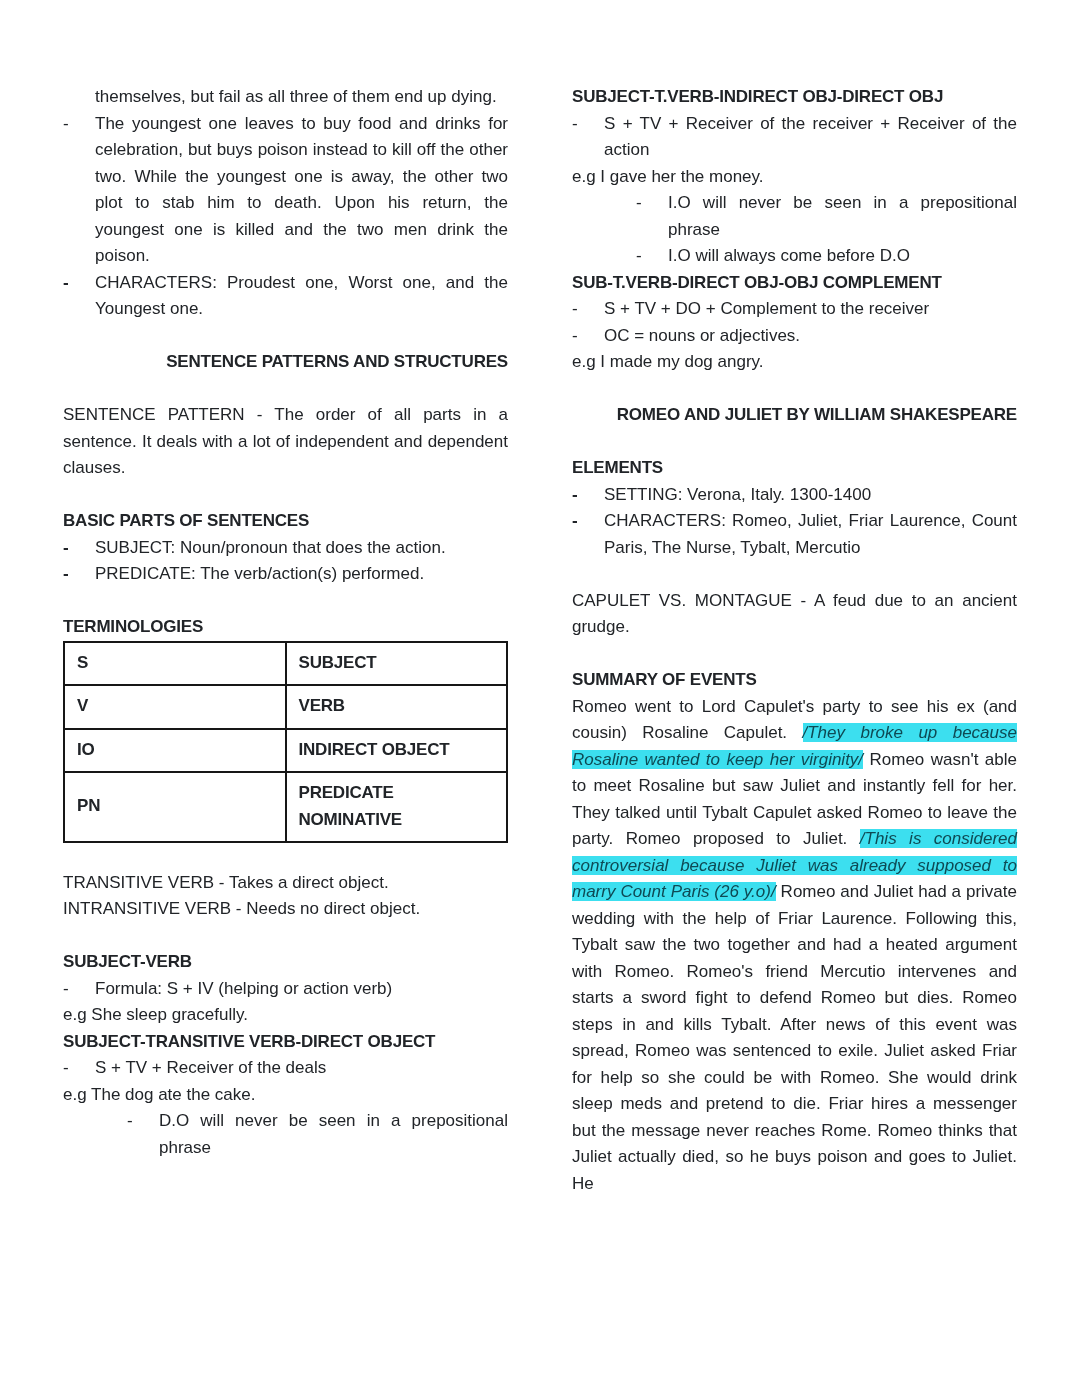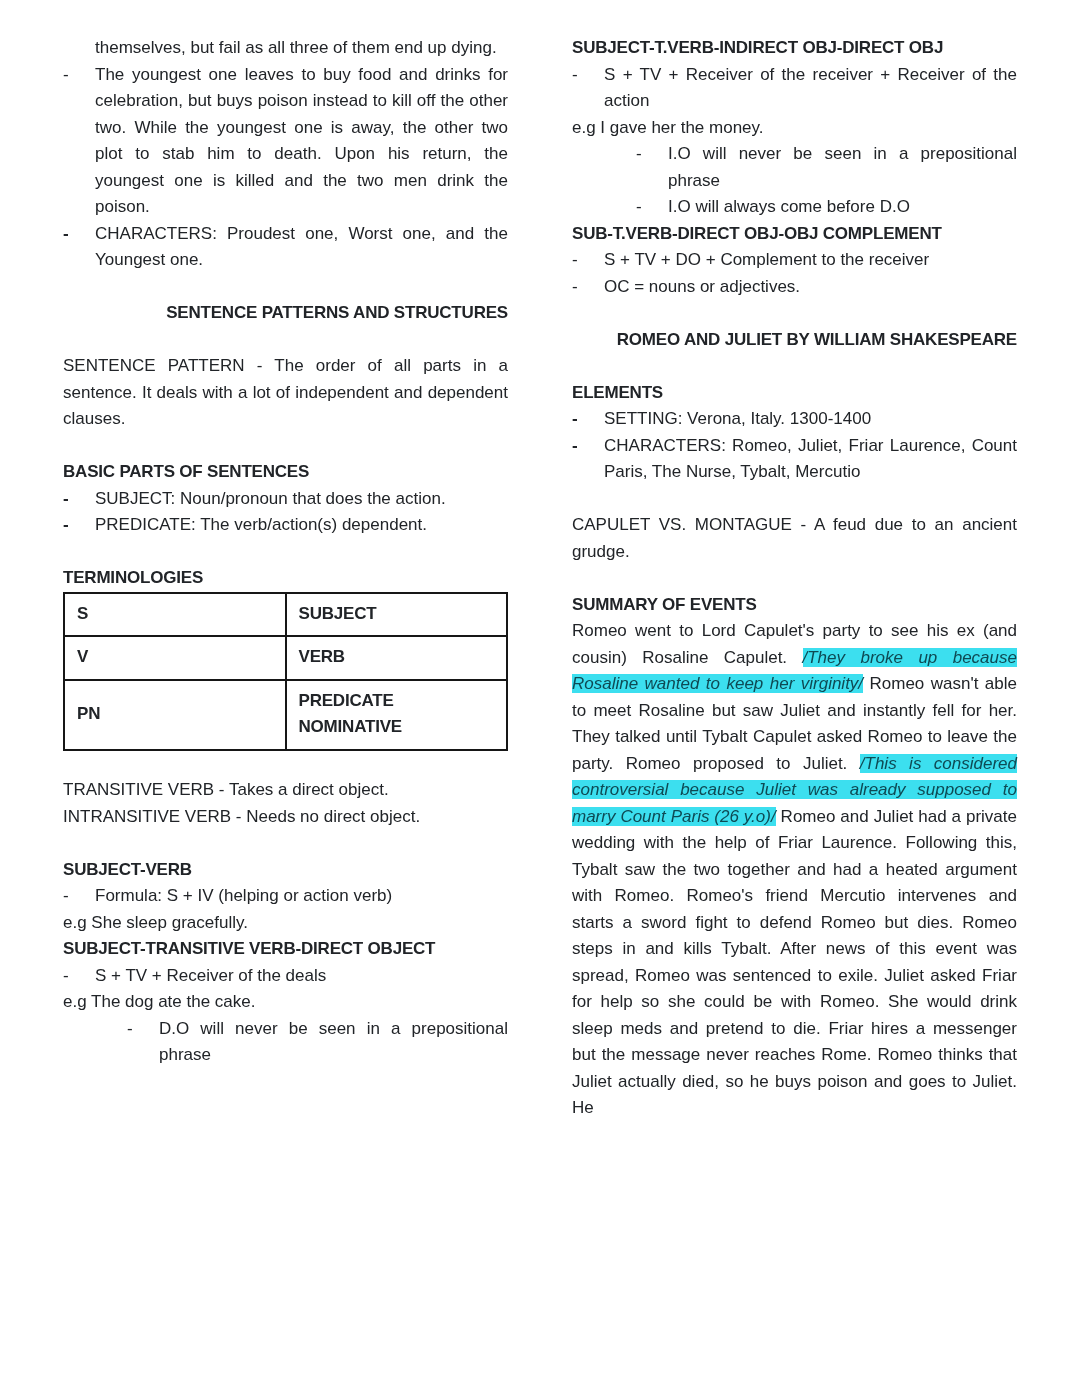--- a/index.html
+++ b/index.html
@@ -6,21 +6,21 @@
   html, body { margin: 0; padding: 0; background: #e8e8e8; }
   .page {
     width: 1080px;
     height: 1397px;
     margin: 0 auto;
     background: var(--bg, #ffffff);
     color: var(--text, #212428);
     font-family: "Liberation Sans", sans-serif;
     font-size: 17px;
     line-height: 26.5px;
-    padding: 35px 63px 20px 63px;
+    padding: 84px 63px 20px 63px;
     display: flex;
     gap: 64px;
     overflow: hidden;
   }
   .col { width: 445px; flex: 0 0 445px; }
   .heading { font-weight: 700; letter-spacing: -0.2px; }
   .heading.center { text-align: right; }
   .para { text-align: left; }
   .para.justify { text-align: justify; }
   .bullet { display: flex; }
@@ -64,33 +64,37 @@
       <div class="spacer"></div>
       <div class="para justify"><span class="b">SENTENCE PATTERN</span><span> - The order of all parts in a sentence. It deals with a lot of independent and dependent clauses.</span></div>
       <div class="spacer"></div>
       <div class="heading">BASIC PARTS OF SENTENCES</div>
       <div class="bullet">
         <span class="dash b">-</span>
         <div class="btext"><span class="b">SUBJECT</span><span>: Noun/pronoun that does the action.</span></div>
       </div>
       <div class="bullet">
         <span class="dash b">-</span>
-        <div class="btext"><span class="b">PREDICATE</span><span>: The verb/action(s) dependent.</span></div>
+        <div class="btext"><span class="b">PREDICATE</span><span>: The verb/action(s) performed.</span></div>
       </div>
       <div class="spacer"></div>
       <div class="heading">TERMINOLOGIES</div>
       <table class="term-table">
         <tbody>
           <tr>
             <td>S</td>
             <td>SUBJECT</td>
           </tr>
           <tr>
             <td>V</td>
             <td>VERB</td>
+          </tr>
+          <tr>
+            <td>IO</td>
+            <td>INDIRECT OBJECT</td>
           </tr>
           <tr>
             <td>PN</td>
             <td>PREDICATE NOMINATIVE</td>
           </tr>
         </tbody>
       </table>
       <div class="spacer"></div>
       <div class="para justify"><span class="b">TRANSITIVE VERB</span><span> - Takes a direct object.</span></div>
       <div class="para justify"><span class="b">INTRANSITIVE VERB</span><span> - Needs no direct object.</span></div>
@@ -129,20 +133,21 @@
       </div>
       <div class="heading">SUB-T.VERB-DIRECT OBJ-OBJ COMPLEMENT</div>
       <div class="bullet">
         <span class="dash">-</span>
         <div class="btext"><span>S + TV + DO + </span><span class="b">Complement to the receiver</span></div>
       </div>
       <div class="bullet">
         <span class="dash">-</span>
         <div class="btext"><span>OC = nouns or adjectives.</span></div>
       </div>
+      <div class="para"><span>e.g I made my dog angry.</span></div>
       <div class="spacer"></div>
       <div class="heading center">ROMEO AND JULIET BY WILLIAM SHAKESPEARE</div>
       <div class="spacer"></div>
       <div class="heading">ELEMENTS</div>
       <div class="bullet">
         <span class="dash b">-</span>
         <div class="btext"><span class="b">SETTING</span><span>: Verona, Italy. 1300-1400</span></div>
       </div>
       <div class="bullet">
         <span class="dash b">-</span>

